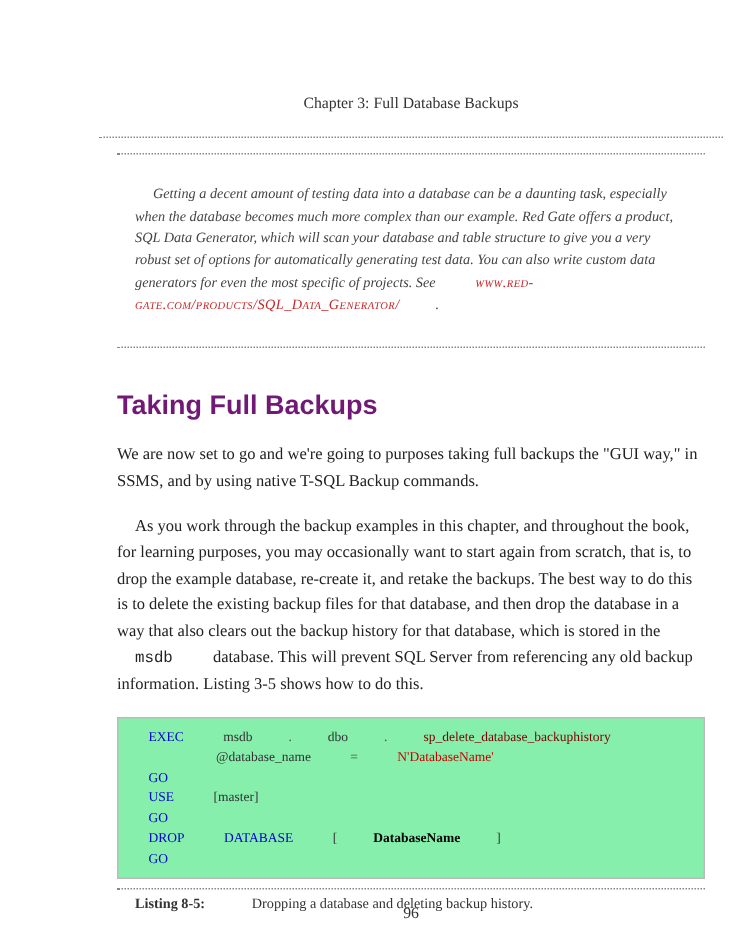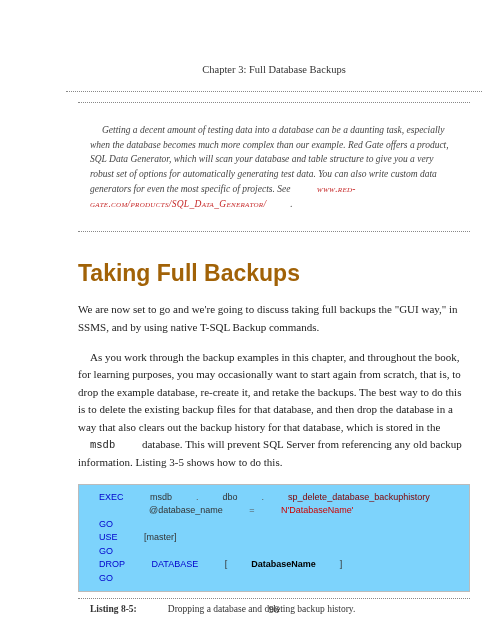--- a/index.html
+++ b/index.html
@@ -45,40 +45,40 @@
   }
   .callout-link {
     color: #c62828;
     font-variant: small-caps;
     letter-spacing: 0.3px;
     text-decoration: none;
   }
   h1.section {
     font-family: 'Helvetica Neue', Arial, sans-serif;
     font-weight: 700;
-    font-size: 23px;
-    color: #a16207;
+    font-size: 18px;
+    color: #701a75;
     margin-top: 28px;
     margin-bottom: 14px;
   }
   p.body {
     font-size: 11px;
     line-height: 1.6;
     color: #222;
     margin-bottom: 12px;
   }
   .mono-inline {
     font-family: 'Courier New', Courier, monospace;
     font-size: 10.5px;
   }
   .code-block {
     border: 1px solid #bbb;
-    background: #7dd3fc;
+    background: #86efac;
     padding: 6px 8px;
-    font-family: Liberation Sans, sans-serif;
+    font-family: Liberation Serif, serif;
     font-size: 9px;
     line-height: 1.5;
     white-space: pre;
     color: #333;
     margin-top: 4px;
     margin-bottom: 6px;
     overflow: hidden;
   }
   .kw-blue { color: #0000cc; }
   .kw-maroon { color: #800000; }
@@ -112,21 +112,21 @@
 <hr class="hr-dotted">
 
 <div class="callout">
   <div class="callout-body">
     <span>Getting a decent amount of testing data into a database can be a daunting task, especially when the database becomes much more complex than our example. Red Gate offers a product, SQL Data Generator, which will scan your database and table structure to give you a very robust set of options for automatically generating test data.  You can also write custom data generators for even the most specific of projects. See </span><a class="callout-link">www.red-gate.com/products/SQL_Data_Generator/</a><span>.</span>
   </div>
 </div>
 
 <h1 class="section">Taking Full Backups</h1>
 
-<p class="body">We are now set to go and we're going to discuss taking full backups the "GUI way," in SSMS, and by using native T-SQL Backup commands.</p>
+<p class="body">We are now set to go and we're going to purposes taking full backups the "GUI way," in SSMS, and by using native T-SQL Backup commands.</p>
 
 <p class="body">
   <span>As you work through the backup examples in this chapter, and throughout the book, for learning purposes, you may occasionally want to start again from scratch, that is, to drop the example database, re-create it, and retake the backups. The best way to do this is to delete the existing backup files for that database, and then drop the database in a way that also clears out the backup history for that database, which is stored in the </span><span class="mono-inline">msdb</span><span> database. This will prevent SQL Server from referencing any old backup information. Listing 3-5 shows how to do this.</span>
 </p>
 
 <div class="code-block"><span class="kw-blue">EXEC</span><span> msdb</span><span class="kw-gray">.</span><span>dbo</span><span class="kw-gray">.</span><span class="kw-maroon">sp_delete_database_backuphistory</span>
 <span>                    @database_name </span><span class="kw-gray">=</span><span class="kw-red"> N'DatabaseName'</span>
 <span class="kw-blue">GO</span>
 <span class="kw-blue">USE</span><span> [master]</span>
 <span class="kw-blue">GO</span>

